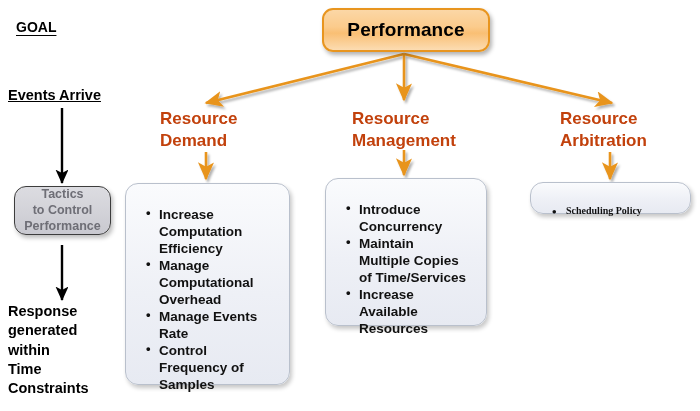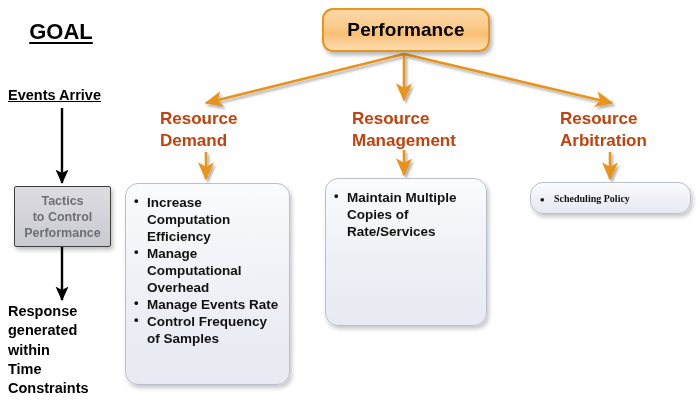--- a/index.html
+++ b/index.html
@@ -48,62 +48,61 @@
     border-radius:13px;
     background:linear-gradient(to bottom,#fafbfd 0%,#eef0f6 55%,#e7eaf2 100%);
     box-shadow:2px 3px 4px rgba(0,0,0,0.22);
     box-sizing:border-box;
     padding:10px 6px 8px 6px;
   }
   #box-0{left:125px;top:183px;width:165px;height:202px;}
   #box-1{left:325px;top:178px;width:162px;height:148px;}
   #box-2{left:530px;top:182px;width:161px;height:32px;}
 
-  .tactic-box ul{list-style:none;margin:0;padding:0;}
+  .tactic-box ul{list-style:none;margin:12px;padding:0;}
   .tactic-box li{
     position:relative;
     font-size:13.5px;font-weight:bold;color:#111111;
     line-height:1.26;
     padding-left:15px;
     margin-bottom:0px;
   }
   .tactic-box li::before{
     content:"\2022";
     position:absolute;left:2px;top:-1px;
     font-size:13px;color:#111111;font-weight:bold;
   }
   #box-2 li{font-size:10px;padding-left:17px;font-family:Liberation Serif, serif;}
   #box-2 li::before{left:3px;}
 
   
   .goal-title{
     position:absolute;left:16px;top:19px;width:90px;
-    text-align:center;
-    font-size:22px;font-weight:bold;color:#000000;
+    font-size:14px;font-weight:bold;color:#000000;
     text-decoration:underline;
     text-underline-offset:3px;
   }
   .goal-text{
     position:absolute;
     font-size:14.5px;font-weight:bold;color:#000000;
     line-height:1.33;
     white-space:pre-line;
   }
   #goal-top{left:8px;top:86px;width:125px;text-decoration:underline;}
   #goal-bottom{left:8px;top:302px;width:115px;}
 
   .tactics-node{
     position:absolute;
-    left:14px;top:186px;width:97px;height:61px;
+    left:14px;top:186px;width:97px;height:49px;
     border:1.6px solid #3d3d3d;
-    border-radius:2px;
+    border-radius:12px;
     background:linear-gradient(to bottom,#dcdce1 0%,#d2d2d8 55%,#c9c9d0 100%);
     box-shadow:2px 3px 4px rgba(0,0,0,0.25);
     box-sizing:border-box;
-    display:flex;align-items:center;justify-content:center;
+    display:flex;align-items:flex-end;justify-content:center;
   }
   .tactics-node .label{
     font-size:12.5px;font-weight:bold;color:#6e6e76;
     line-height:1.28;text-align:center;white-space:pre-line;
   }
 </style>
 </head>
 <body>
 
 <div id="root">
@@ -168,21 +167,23 @@
   <div class="tactic-box" id="box-0">
     <ul>
         <li>Increase Computation Efficiency</li>
         <li>Manage Computational Overhead</li>
         <li>Manage Events Rate</li>
         <li>Control Frequency of Samples</li>
       </ul>
   </div>
   <div class="tactic-box" id="box-1">
     <ul>
-        <li>Maintain Multiple Copies of Rate/Services</li>
+        <li>Introduce Concurrency</li>
+        <li>Maintain Multiple Copies of Time/Services</li>
+        <li>Increase Available Resources</li>
       </ul>
   </div>
   <div class="tactic-box" id="box-2">
     <ul>
         <li>Scheduling Policy</li>
       </ul>
   </div>
 
 </div>
 

